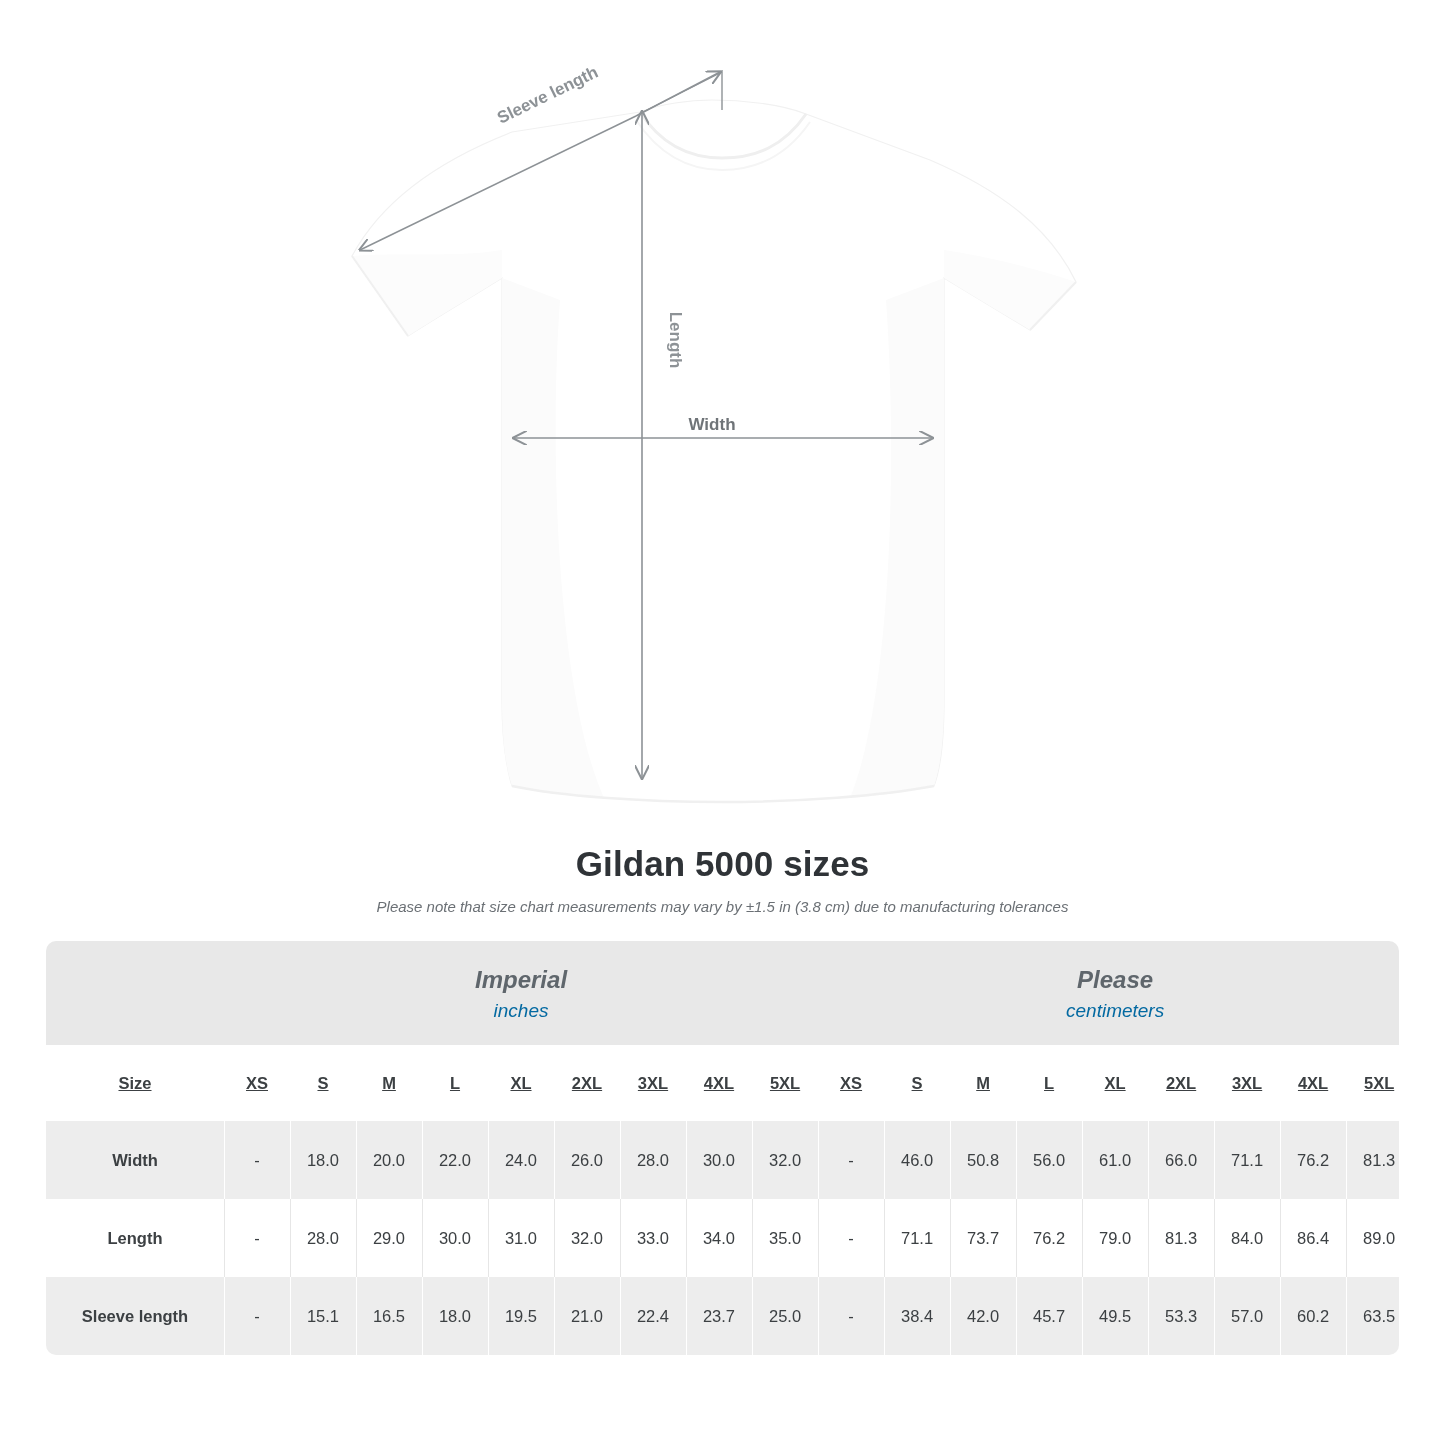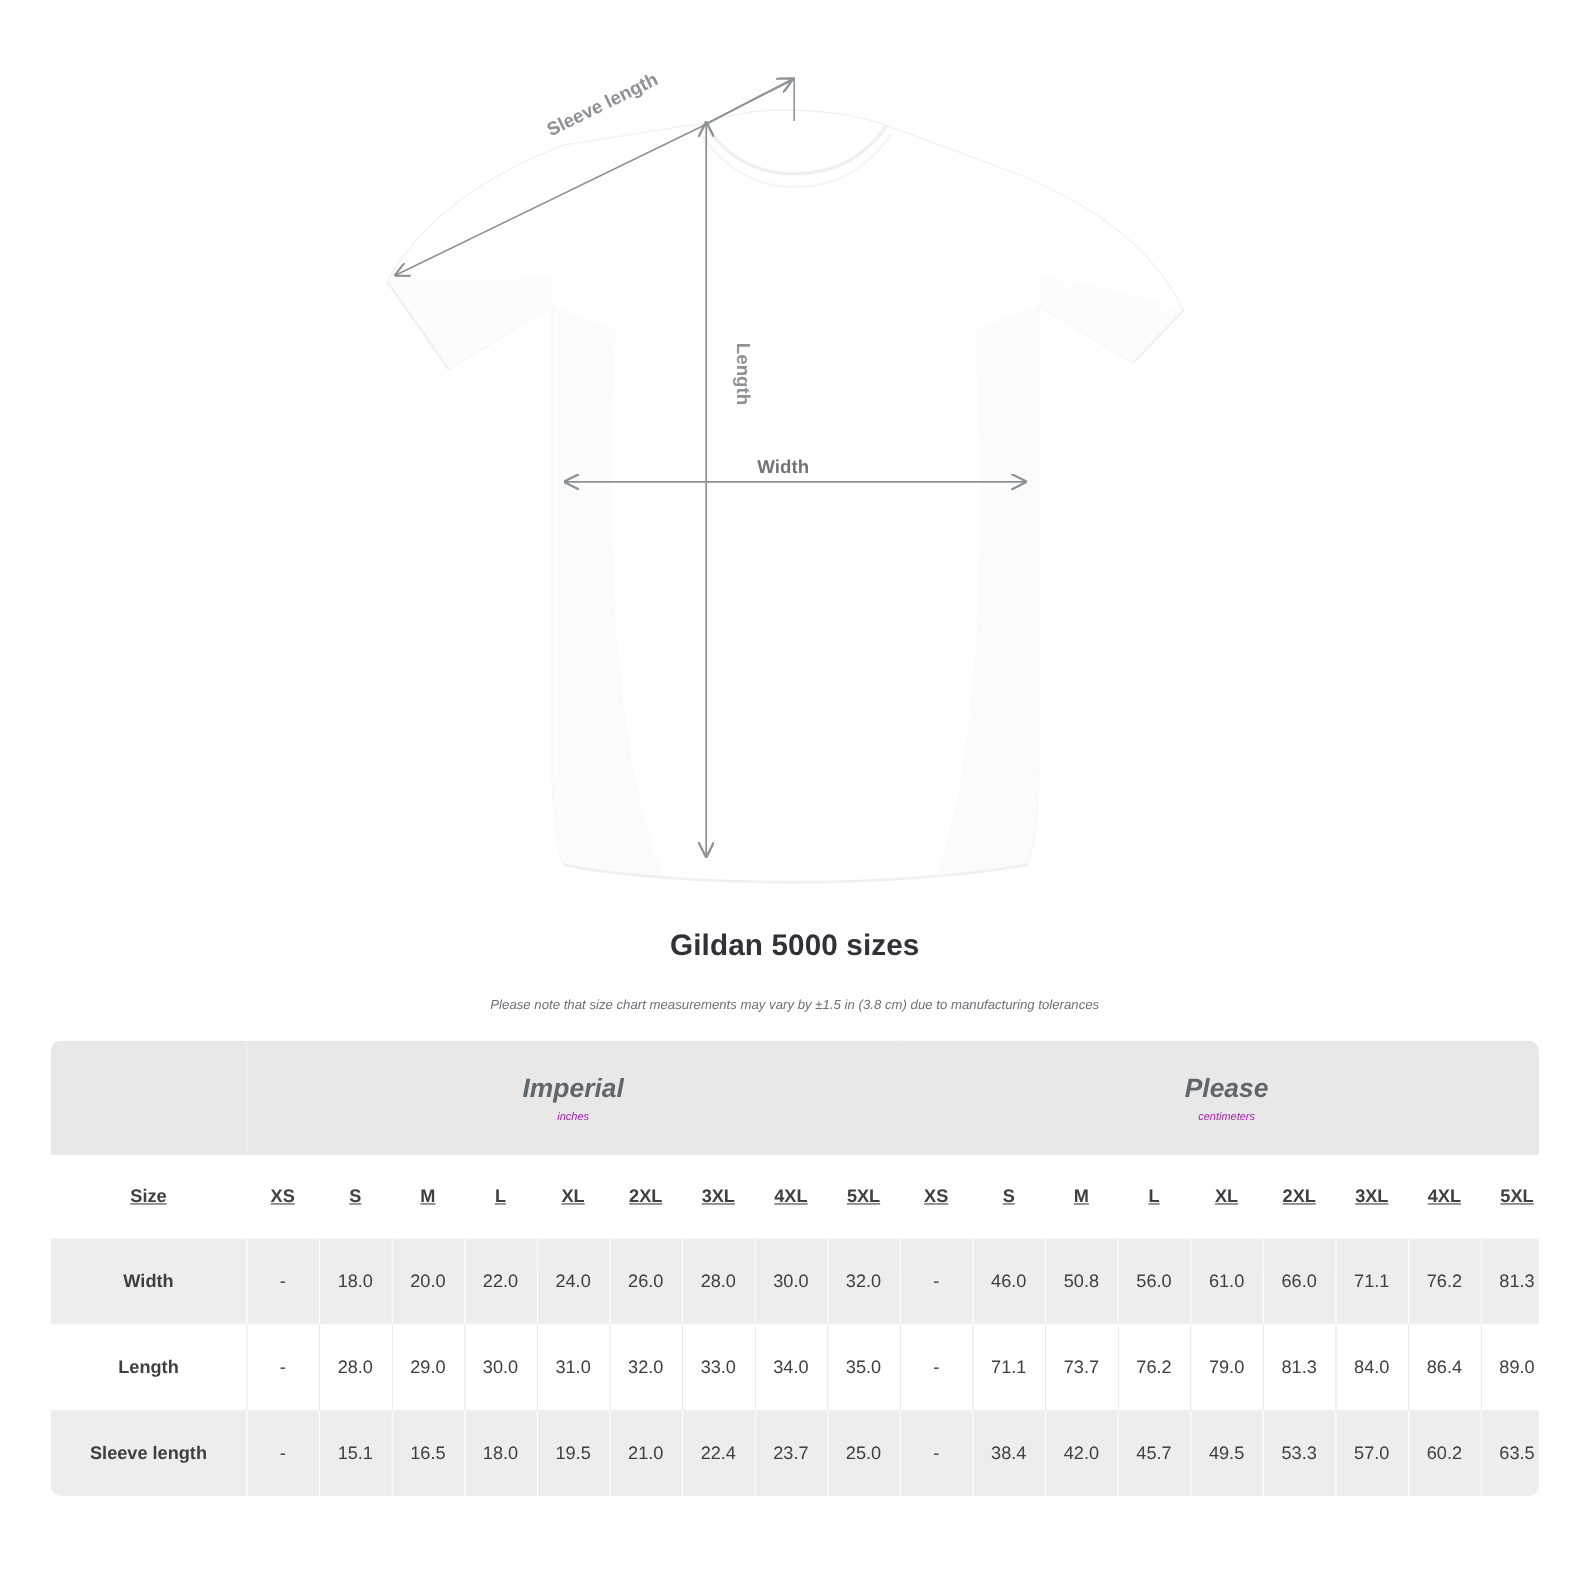--- a/index.html
+++ b/index.html
@@ -32,31 +32,31 @@
     left: 0;
     top: 0;
   }
 
   
   .title-block {
     text-align: center;
     margin-top: 14px;
   }
   .chart-title {
-    font-size: 27px;
+    font-size: 35px;
     font-weight: bold;
     color: #2f3337;
     letter-spacing: 0.1px;
     text-align: center;
   }
   .chart-note {
-    font-size: 12px;
+    font-size: 15px;
     font-style: italic;
     color: #6b7075;
-    margin-top: 31px;
+    margin-top: 14px;
   }
 
   
   .table-wrap {
     margin: 26px 46px 0 46px;
     border-radius: 10px;
     overflow: hidden;
   }
   table.size-table {
     border-collapse: collapse;
@@ -79,23 +79,23 @@
     padding: 0;
   }
   .unit-name {
     font-size: 24px;
     font-style: italic;
     font-weight: bold;
     color: #5f666c;
     line-height: 1.25;
   }
   .unit-sub {
-    font-size: 10px;
+    font-size: 19px;
     font-style: italic;
-    color: #a21caf;
+    color: #0369a1;
     margin-top: 5px;
   }
 
   
   .head-row td, .head-row th {
     background: #ffffff;
     height: 74px;
     font-weight: bold;
     font-size: 16.5px;
     color: #3c4043;

